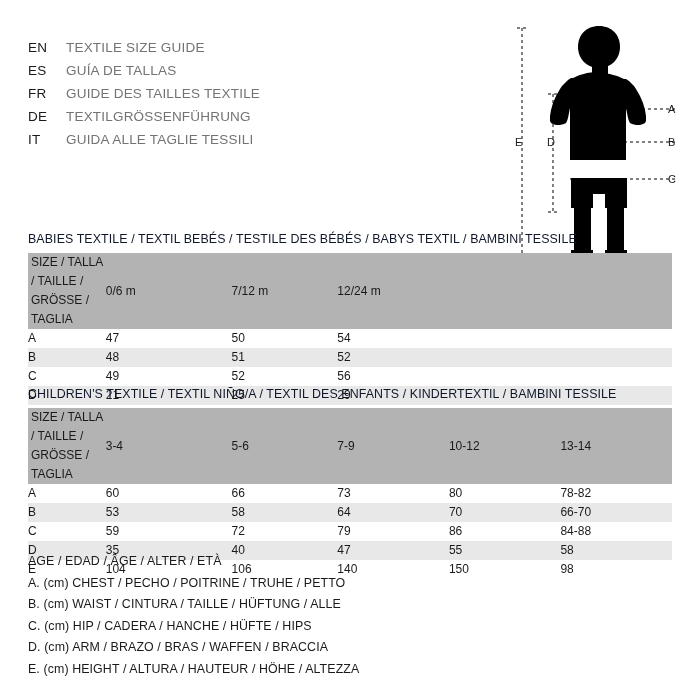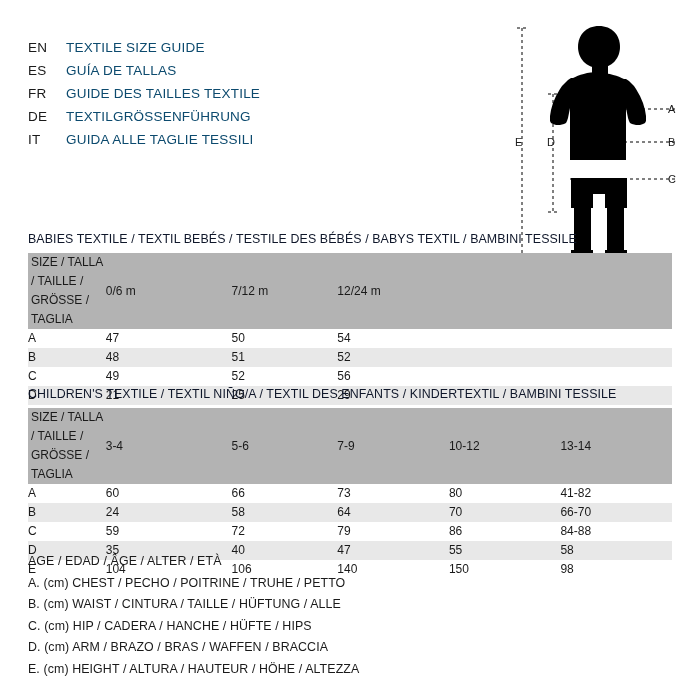--- a/index.html
+++ b/index.html
@@ -33,21 +33,21 @@
     height: 23px;
     font-size: 13.5px;
     letter-spacing: 0.2px;
   }
   .lang-code {
     width: 38px;
     flex: 0 0 38px;
     color: #1a1a1a;
   }
   .lang-text {
-    color: #0c4a6e;
+    color: #737373;
   }
 
   
   .figure {
     position: absolute;
     left: 500px;
     top: 22px;
     width: 190px;
     height: 260px;
   }
@@ -252,25 +252,25 @@
         <th class="c3">7-9</th>
         <th class="c4">10-12</th>
         <th class="c5">13-14</th>
       </tr>
       <tr class="row-plain">
         <td class="lbl">A</td>
         <td>60</td>
         <td>66</td>
         <td>73</td>
         <td>80</td>
-        <td>41-82</td>
+        <td>78-82</td>
       </tr>
       <tr class="row-alt">
         <td class="lbl">B</td>
-        <td>24</td>
+        <td>53</td>
         <td>58</td>
         <td>64</td>
         <td>70</td>
         <td>66-70</td>
       </tr>
       <tr class="row-plain">
         <td class="lbl">C</td>
         <td>59</td>
         <td>72</td>
         <td>79</td>

